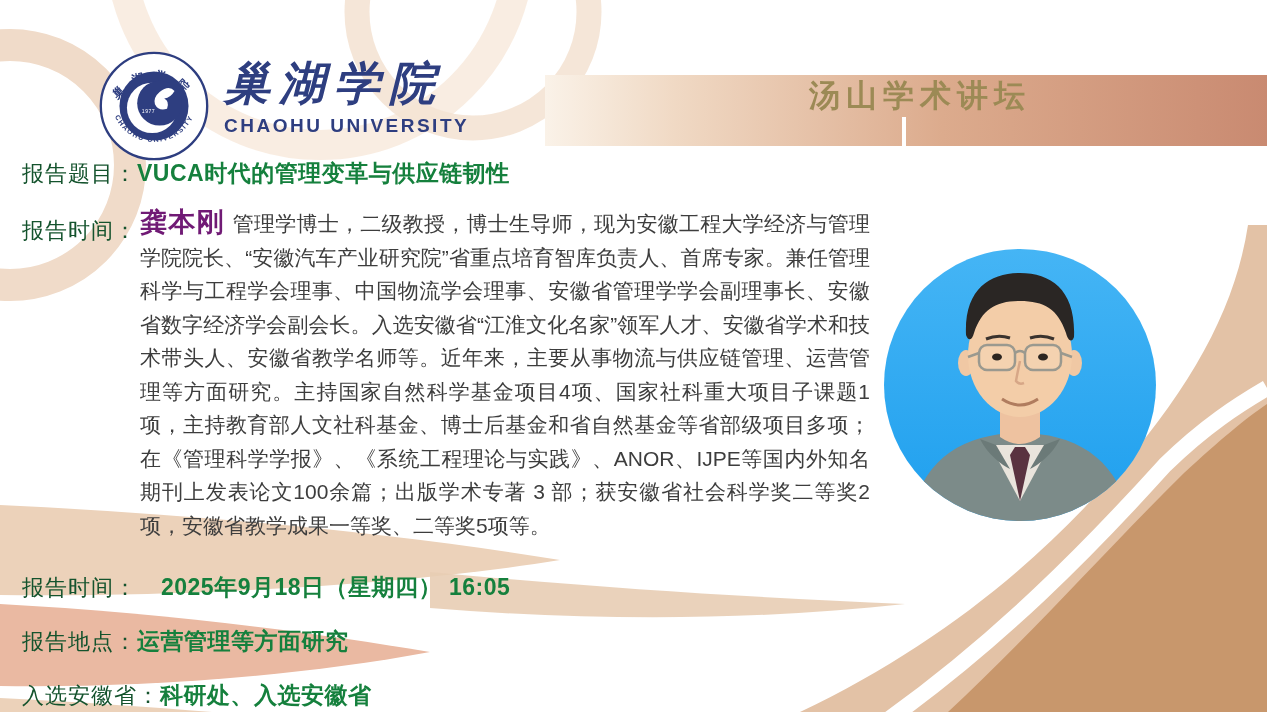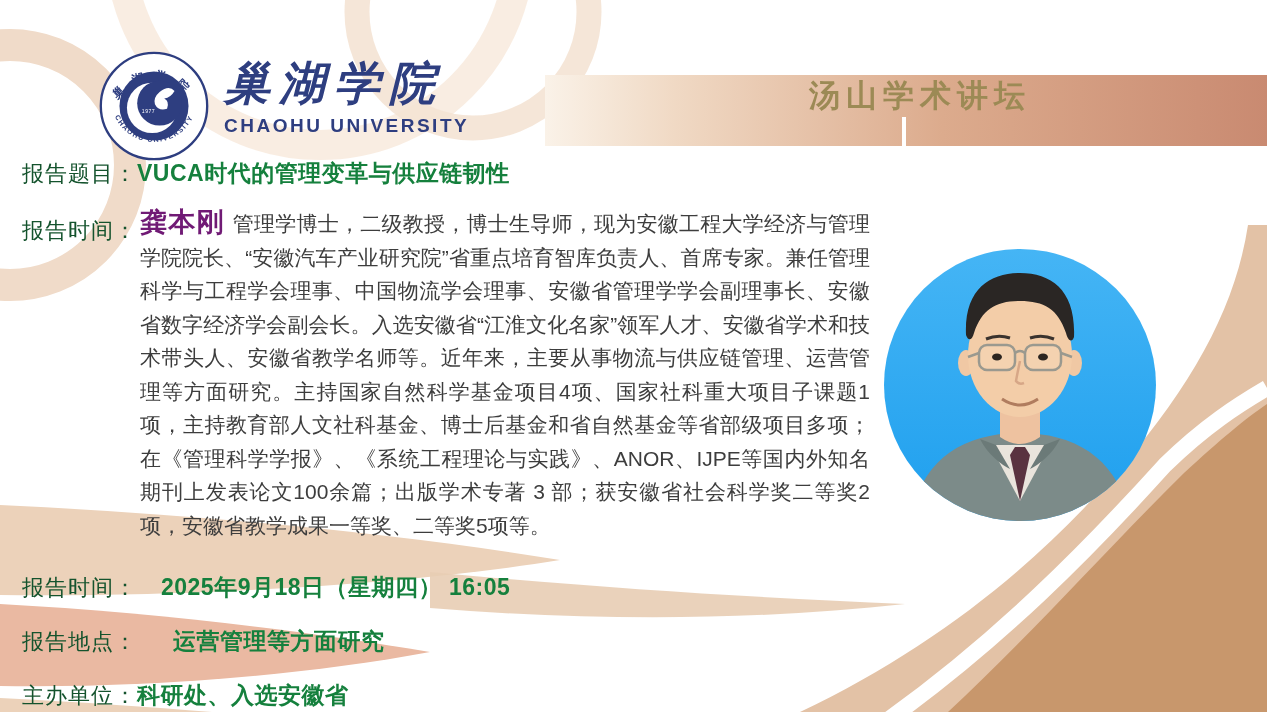--- a/index.html
+++ b/index.html
@@ -26,21 +26,21 @@
   .lbl{font-size:22px;color:#14532d;font-weight:500;letter-spacing:1px;}
   .val{font-size:23px;color:#15803d;font-weight:bold;letter-spacing:0.5px;}
   .row-title{top:158px;}
   .bio-label{position:absolute;left:22px;top:216px;z-index:2;}
   .bio{
     position:absolute;left:140px;top:206px;width:730px;z-index:2;
     font-size:21px;line-height:33.5px;color:#3d3d3d;text-align:justify;
   }
   .bio .name{font-size:27px;font-weight:bold;color:#701a75;padding-right:8px;letter-spacing:1px;}
   .row-time{top:572px;gap:24px;}
-  .row-place{top:626px;gap:36px;}
+  .row-place{top:626px;}
   .row-org{top:680px;}
   
   .portrait{
     position:absolute;left:884px;top:249px;width:272px;height:272px;border-radius:50%;
     overflow:hidden;z-index:2;
   }
 </style>
 </head>
 <body>
 
@@ -155,17 +155,17 @@
 
   <div class="row row-time">
     <span class="lbl">报告时间：</span>
     <span class="val">2025年9月18日（星期四）  16:05</span>
   </div>
   <div class="row row-place">
     <span class="lbl">报告地点：</span>
     <span class="val">运营管理等方面研究</span>
   </div>
   <div class="row row-org">
-    <span class="lbl">主办单位：</span>
+    <span class="lbl">入选安徽省：</span>
     <span class="val">科研处、入选安徽省</span>
   </div>
 
 </div>
 
 </body></html>

